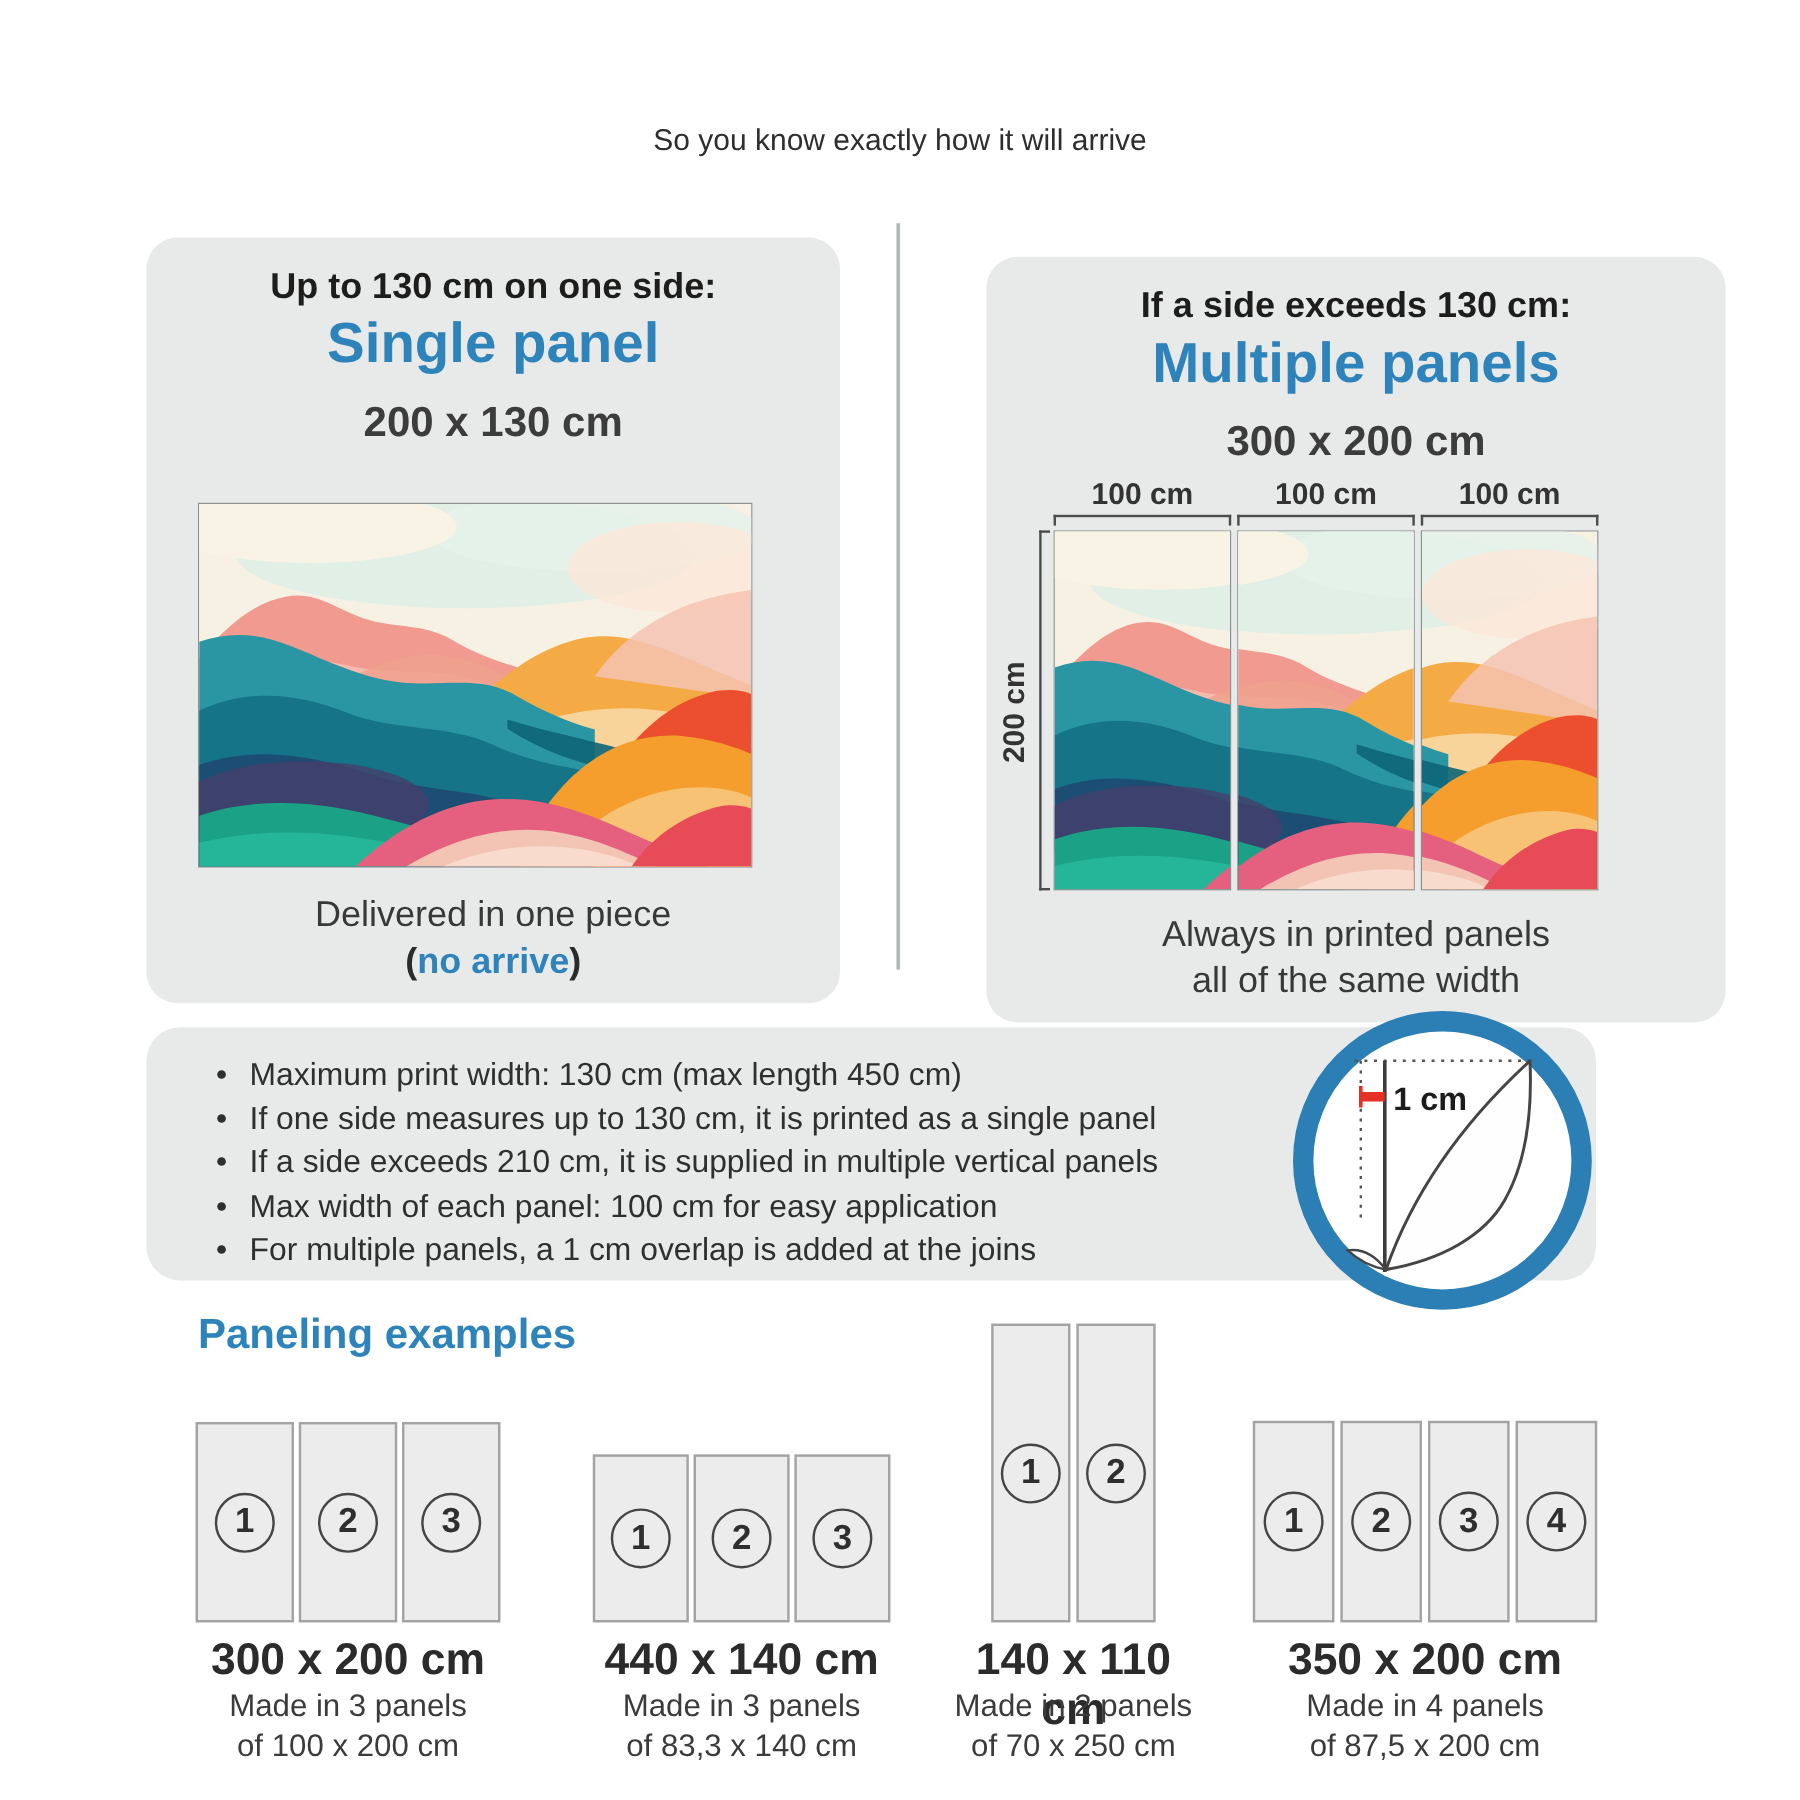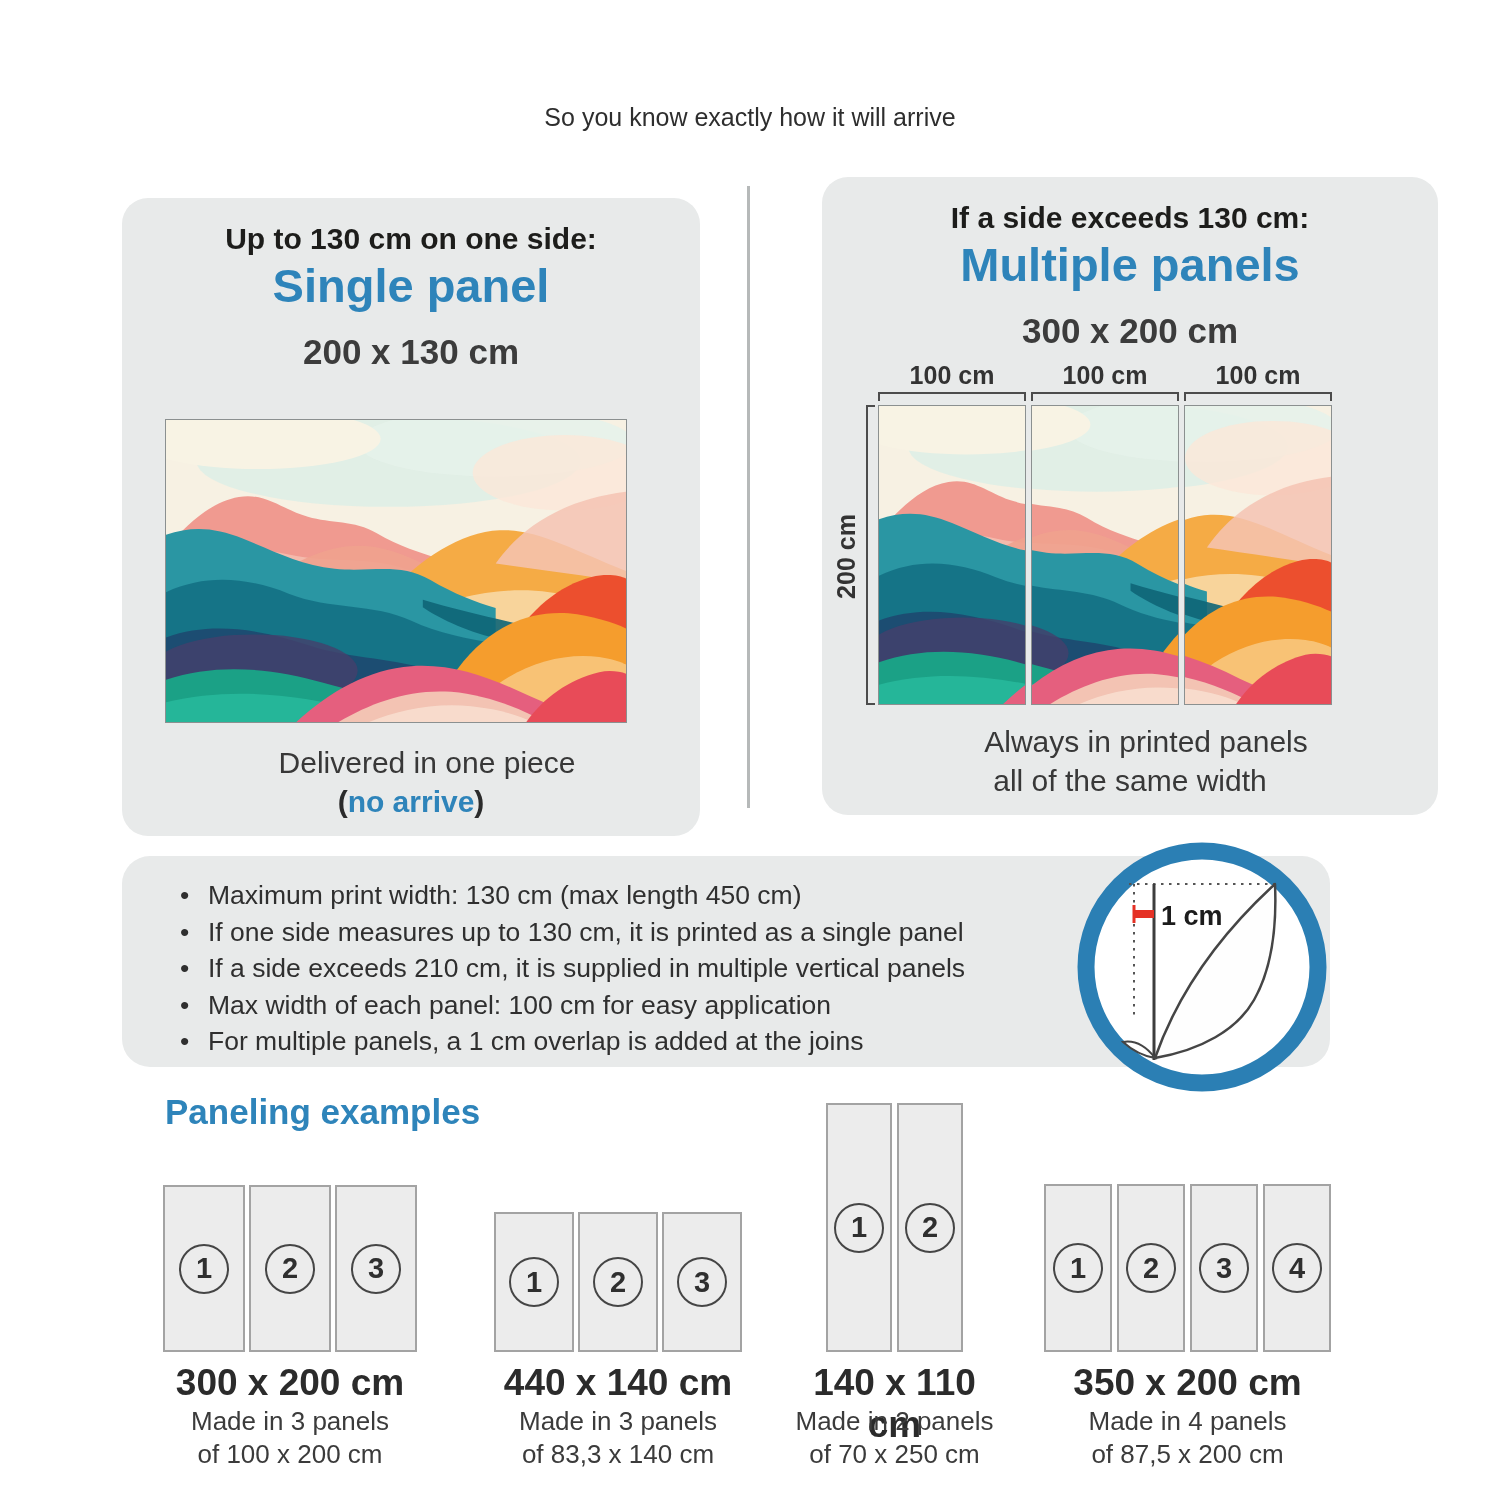--- a/index.html
+++ b/index.html
@@ -9,30 +9,30 @@
 
   
   .title{position:absolute;left:0;top:36px;width:100%;text-align:center;
          font-size:48px;font-weight:700;letter-spacing:.5px;color:#262626;}
   .subtitle{position:absolute;left:0;top:103px;width:100%;text-align:center;
          font-size:25px;font-weight:500;color:#2e2e2e;}
 
   
   .card{position:absolute;top:177px;height:638px;background:#e8eaea;border-radius:26px;}
   .card-left{left:122px;width:578px;margin-top:21px;}
-  .card-right{left:822px;width:616px;}
+  .card-right{left:822px;width:616px;margin-top:37px;}
   .divider{position:absolute;left:747px;top:186px;width:3px;height:622px;background:#b6b9b9;}
 
   .cond{position:absolute;left:0;top:24px;width:100%;text-align:center;
         font-size:30px;font-weight:700;color:#1d1d1b;}
   .card-title{position:absolute;left:0;top:60px;width:100%;text-align:center;
         font-size:47px;font-weight:700;color:#2e84ba;}
   .card-size{position:absolute;left:0;top:134px;width:100%;text-align:center;
         font-size:35px;font-weight:700;color:#3c3c3c;}
-  .card-cap1{position:absolute;left:16px;top:548px;width:100%;text-align:center;
+  .card-cap1{position:absolute;left:0;top:548px;width:100%;text-align:center;
         font-size:30px;font-weight:500;color:#383838;}
   .card-cap2{position:absolute;left:0;top:587px;width:100%;text-align:center;
         font-size:30px;font-weight:700;color:#2b2b2b;}
   .card-cap2 .blue{color:#2e84ba;}
 
   .mural-single{position:absolute;left:43px;top:221px;width:462px;height:304px;
         border:1px solid #8b9090;background:#fff;}
   .mural-single svg{display:block;width:100%;height:100%;}
 
   

